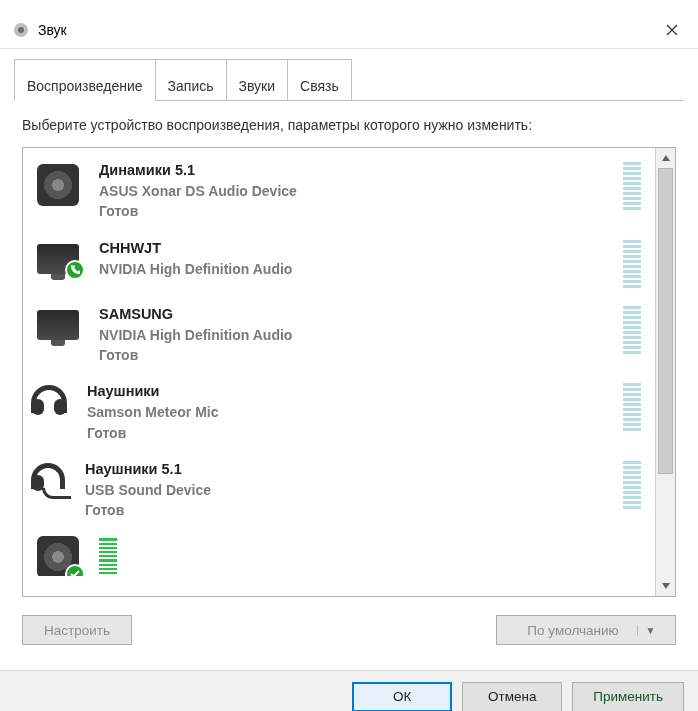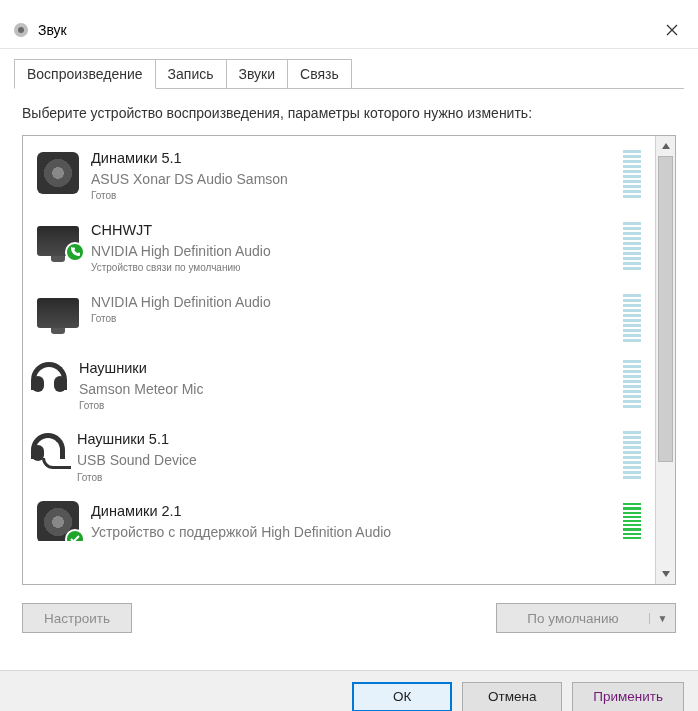--- a/index.html
+++ b/index.html
@@ -44,21 +44,21 @@
     position: relative;
   }
   .tabs-row::after {
     content:"";
     position:absolute;
     left:14px; right:14px; bottom:0;
     height:1px; background:#c0c0c0;
     z-index:0;
   }
   .tab {
-    padding: 6px 12px 6px 12px;
+    padding: 18px 12px 6px 12px;
     border: 1px solid #c0c0c0;
     border-bottom: 1px solid #c0c0c0;
     background: #fff;
     margin-right: -1px;
     position: relative;
     z-index:1;
     font-size: 14px;
     color:#333;
   }
   .tab.active {
@@ -107,33 +107,34 @@
     position:absolute; left:2px; right:2px;
     top:0; height:75%;
     background:#cdcdcd;
     border:1px solid #b5b5b5;
   }
 
   .device {
     display:flex;
     align-items:flex-start;
     padding: 8px 6px 8px 6px;
-    gap: 12px;
+    gap: 20px;
+    font-weight: bold;
   }
   .dev-icon {
     width:42px; height:42px;
     margin-left:6px;
     margin-top:4px;
     position:relative;
     flex-shrink:0;
   }
   .dev-text { flex:1; line-height:1.45; }
   .dev-name { font-size:14.5px; color:#222; }
   .dev-sub { font-size:14px; color:#7a7a7a; }
-  .dev-status { font-size:10px; color:#7a7a7a; }
+  .dev-status { font-size:14px; color:#7a7a7a; }
   .meter {
     width:18px;
     height:48px;
     margin-right:6px;
     margin-top:2px;
     display:flex;
     flex-direction:column;
     justify-content:flex-end;
     gap:2px;
     flex-shrink:0;
@@ -205,41 +206,41 @@
     height:30px;
     border:1px solid #adadad;
     background:#e1e1e1;
     padding: 0 20px;
     font-size:13.5px;
     color:#555;
     display:inline-flex; align-items:center; justify-content:center;
     min-width:110px;
   }
   .btn.disabled { color:#8d8d8d; background:#e6e6e6; }
-  .btn.default-combo { min-width:180px; padding:0; display:inline-flex; }
+  .btn.default-combo { min-width:180px; padding:12px; display:inline-flex; }
   .btn.default-combo .combo-text { flex:1; text-align:center; padding:0 10px; }
   .btn.default-combo .combo-arrow {
     width:26px; border-left:1px solid #bdbdbd;
     display:flex; align-items:center; justify-content:center;
     color:#6a6a6a; font-size:10px;
   }
 
   .dialog-footer {
     height:52px;
     border-top:1px solid #d8d8d8;
     background:#f0f0f0;
     display:flex;
     align-items:center;
     justify-content:flex-end;
     padding: 0 14px;
     gap:10px;
   }
   .dialog-footer .btn { background:#e1e1e1; color:#222; min-width:100px; }
   .dialog-footer .btn.primary { border:2px solid #0078d7; background:#e5f1fb; }
-  .dialog-footer .btn.muted { color:#701a75; }
+  .dialog-footer .btn.muted { color:#14532d; }
 </style>
 </head>
 <body>
 
 <div class="window">
 
   <div class="titlebar">
     <span class="title-icon">
       <svg width="16" height="16" viewBox="0 0 16 16">
           <circle cx="8" cy="8" r="7" fill="#bfbfbf"></circle>
@@ -264,21 +265,21 @@
 
   <div class="content-area">
     <div class="instruction">Выберите устройство воспроизведения, параметры которого нужно изменить:</div>
 
     <div class="listbox-wrap">
       <div class="listbox" id="device-list">
           <div class="device">
             <div class="dev-icon icon-speaker"></div>
             <div class="dev-text">
               <div class="dev-name">Динамики 5.1</div>
-              <div class="dev-sub">ASUS Xonar DS Audio Samson</div>
+              <div class="dev-sub">ASUS Xonar DS Audio Device</div>
               <div class="dev-status">Готов</div>
             </div>
             <div class="meter">
               <div class="bar"></div>
               <div class="bar"></div>
               <div class="bar"></div>
               <div class="bar"></div>
               <div class="bar"></div>
               <div class="bar"></div>
               <div class="bar"></div>
@@ -291,38 +292,38 @@
             <div class="dev-icon icon-monitor">
               <div class="badge-green">
                 <svg width="12" height="12" viewBox="0 0 24 24">
                   <path fill="#fff" d="M6 2c-1 0-2 1-2 2 0 9 7 16 16 16 1 0 2-1 2-2v-3c0-1-1-2-2-2l-3 1c-1 0-1 0-2-1l-3-3c-1-1-1-1-1-2l1-3c0-1-1-2-2-2H6z"></path>
                 </svg>
               </div>
             </div>
             <div class="dev-text">
               <div class="dev-name">CHHWJT</div>
               <div class="dev-sub">NVIDIA High Definition Audio</div>
-              <div class="dev-status">Устройство связи по умолчанию</div>
             </div>
             <div class="meter">
               <div class="bar"></div>
               <div class="bar"></div>
               <div class="bar"></div>
               <div class="bar"></div>
               <div class="bar"></div>
               <div class="bar"></div>
               <div class="bar"></div>
               <div class="bar"></div>
               <div class="bar"></div>
               <div class="bar"></div>
             </div>
           </div>
           <div class="device">
             <div class="dev-icon icon-monitor"></div>
             <div class="dev-text">
+              <div class="dev-name">SAMSUNG</div>
               <div class="dev-sub">NVIDIA High Definition Audio</div>
               <div class="dev-status">Готов</div>
             </div>
             <div class="meter">
               <div class="bar"></div>
               <div class="bar"></div>
               <div class="bar"></div>
               <div class="bar"></div>
               <div class="bar"></div>
               <div class="bar"></div>
@@ -372,24 +373,20 @@
               <div class="bar"></div>
             </div>
           </div>
           <div class="device partial">
             <div class="dev-icon icon-speaker">
               <div class="badge-green">
                 <svg width="12" height="12" viewBox="0 0 24 24">
                   <path fill="none" stroke="#fff" stroke-width="4" d="M4 12l5 5L20 6"></path>
                 </svg>
               </div>
-            </div>
-            <div class="dev-text">
-              <div class="dev-name">Динамики 2.1</div>
-              <div class="dev-sub">Устройство с поддержкой High Definition Audio</div>
             </div>
             <div class="meter green">
               <div class="bar"></div>
               <div class="bar"></div>
               <div class="bar"></div>
               <div class="bar"></div>
               <div class="bar"></div>
               <div class="bar"></div>
               <div class="bar"></div>
               <div class="bar"></div>

